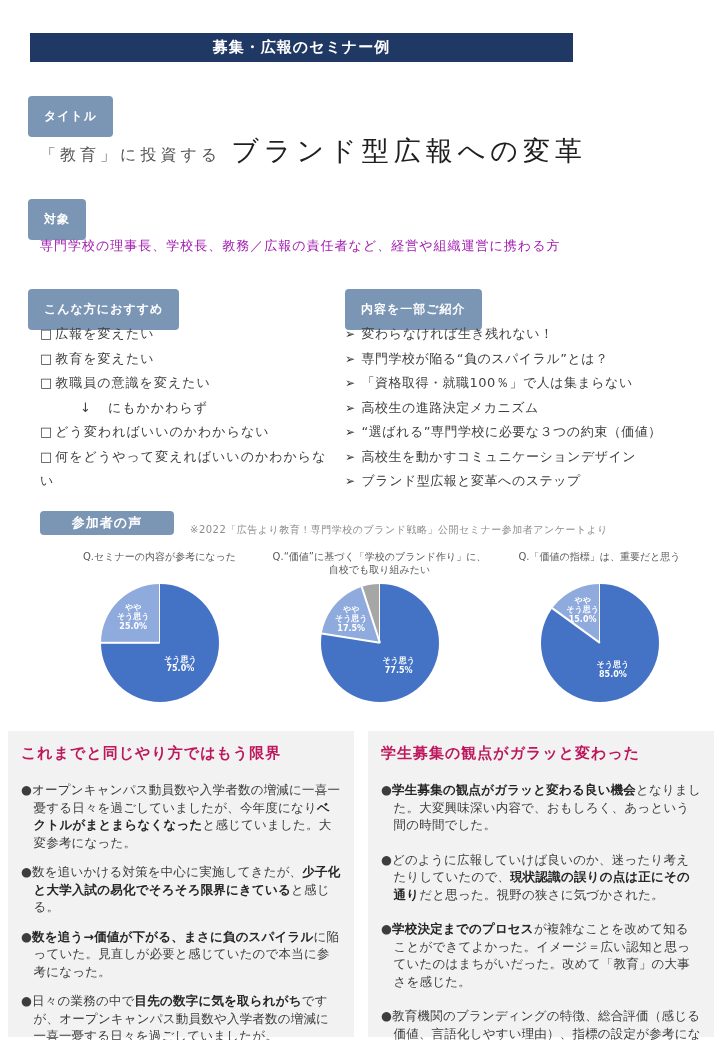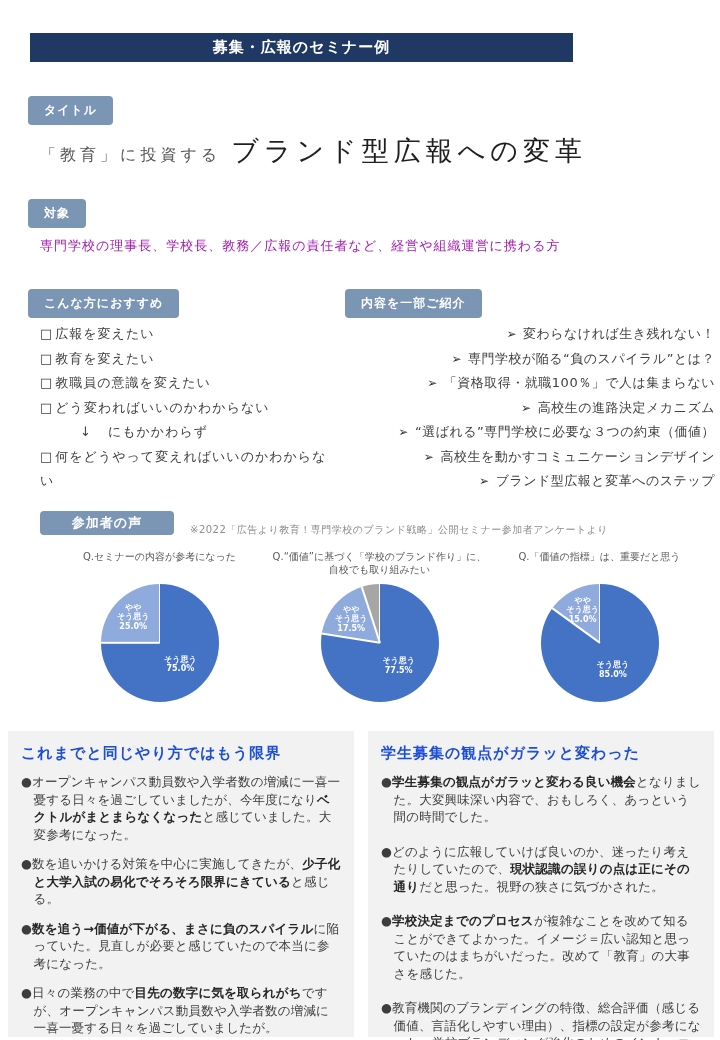--- a/index.html
+++ b/index.html
@@ -5,58 +5,58 @@
   * { margin:0; padding:0; box-sizing:border-box; }
   html,body { background:#fff; }
   body { font-family:"DejaVu Sans","Liberation Sans",sans-serif; }
   .page { position:relative; width:720px; height:1040px; background:#ffffff; overflow:hidden; }
 
   .banner { position:absolute; left:30px; top:33px; width:543px; height:29px;
     background:#203864; color:#ffffff; font-size:15px; font-weight:bold;
     display:flex; align-items:center; justify-content:center; letter-spacing:1px; }
 
   .badge { position:absolute; background:#7b95b5; color:#ffffff; font-size:12px;
-    font-weight:bold; padding:6px 16px; border-radius:4px; letter-spacing:1px; }
+    font-weight:bold; padding:12px 16px; border-radius:4px; letter-spacing:1px; }
   .badge-title { left:28px; top:96px; }
   .badge-target { left:28px; top:199px; }
   .badge-recommend { left:28px; top:289px; }
   .badge-contents { left:345px; top:289px; }
   .badge-voices { left:40px; top:511px; width:134px; text-align:center; font-size:13px; padding:3px 0; }
 
   .main-title { position:absolute; left:40px; top:133px; white-space:nowrap; }
   .title-prefix { font-size:16px; color:#555555; letter-spacing:4px; }
   .title-main { font-size:27px; color:#1f1f1f; letter-spacing:5px; margin-left:10px; font-weight:500; }
 
   .target-text { position:absolute; left:40px; top:237px; font-size:13px; color:#a21caf; letter-spacing:1px; }
 
   .check-list { position:absolute; left:40px; top:322px; width:300px; }
   .check-list .row { font-size:13px; color:#404040; line-height:24.5px; letter-spacing:1px; }
   .check-list .row.indent { padding-left:40px; }
   .check-list .prefix { margin-right:2px; }
 
   .agenda-list { position:absolute; left:345px; top:322px; width:370px; }
-  .agenda-list .row { font-size:13px; color:#404040; line-height:24.5px; letter-spacing:0.5px;text-align:right; }
+  .agenda-list .row { font-size:13px; color:#404040; line-height:24.5px; letter-spacing:0.5px; }
   .agenda-list .bullet { margin-right:6px; color:#333333; font-size:12px; }
 
   .voices-note { position:absolute; left:190px; top:523px; font-size:10px; color:#8c8c8c; letter-spacing:0.5px; }
 
   .charts-row { position:absolute; top:550px; left:12px; width:720px; height:170px; }
   .chart-block { position:absolute; top:0; width:215px; }
   .chart-title { min-height:28px; font-size:10px; color:#595959; text-align:center; line-height:13px; }
   .pie-wrap { width:118px; height:118px; margin:6px auto 0 auto; position:relative; }
   .pie { position:absolute; left:0; top:0; width:118px; height:118px; border-radius:50%; }
   .pie-sep { position:absolute; left:50%; top:0; width:1.6px; height:50%;
     margin-left:-0.8px; background:#ffffff; transform-origin:bottom center; }
   .pie-label { position:absolute; transform:translate(-50%,-50%); color:#ffffff;
     font-size:8px; font-weight:bold; text-align:center; line-height:9.5px; white-space:nowrap; }
 
   .panel { position:absolute; top:731px; width:346px; height:306px; background:#f2f2f2; padding:13px 13px; }
   .panel-left { left:8px; }
   .panel-right { left:368px; }
-  .panel h3 { font-size:15px; color:#1d4ed8; font-weight:bold; letter-spacing:1px; margin-bottom:10px; }
+  .panel h3 { font-size:15px; color:#be185d; font-weight:bold; letter-spacing:1px; margin-bottom:18px; }
   .panel .bullet-item { font-size:12.5px; color:#3d3d3d; line-height:1.4;
     padding-left:1em; text-indent:-1em; letter-spacing:0.2px; }
   .panel-left .bullet-item { margin-bottom:12px; }
   .panel-right .bullet-item { margin-bottom:17px; }
   .panel .bullet-item b { color:#262626; }
 </style>
 </head>
 <body>
 
 <div class="page">
@@ -74,22 +74,22 @@
   <div class="badge badge-target">対象</div>
   <div class="target-text">専門学校の理事長、学校長、教務／広報の責任者など、経営や組織運営に携わる方</div>
 
   <div class="badge badge-recommend">こんな方におすすめ</div>
   <div class="badge badge-contents">内容を一部ご紹介</div>
 
   <div class="check-list" id="recommend-list">
       <div class="row"><span class="prefix">□</span><span>広報を変えたい</span></div>
       <div class="row"><span class="prefix">□</span><span>教育を変えたい</span></div>
       <div class="row"><span class="prefix">□</span><span>教職員の意識を変えたい</span></div>
+      <div class="row indent"><span class="prefix">↓</span><span>　にもかかわらず</span></div>
       <div class="row"><span class="prefix">□</span><span>どう変わればいいのかわからない</span></div>
-      <div class="row indent"><span class="prefix">↓</span><span>　にもかかわらず</span></div>
       <div class="row"><span class="prefix">□</span><span>何をどうやって変えればいいのかわからない</span></div>
     </div>
   <div class="agenda-list" id="contents-list">
       <div class="row"><span class="bullet">➢</span><span>変わらなければ生き残れない！</span></div>
       <div class="row"><span class="bullet">➢</span><span>専門学校が陥る“負のスパイラル”とは？</span></div>
       <div class="row"><span class="bullet">➢</span><span>「資格取得・就職100％」で人は集まらない</span></div>
       <div class="row"><span class="bullet">➢</span><span>高校生の進路決定メカニズム</span></div>
       <div class="row"><span class="bullet">➢</span><span>“選ばれる”専門学校に必要な３つの約束（価値）</span></div>
       <div class="row"><span class="bullet">➢</span><span>高校生を動かすコミュニケーションデザイン</span></div>
       <div class="row"><span class="bullet">➢</span><span>ブランド型広報と変革へのステップ</span></div>

